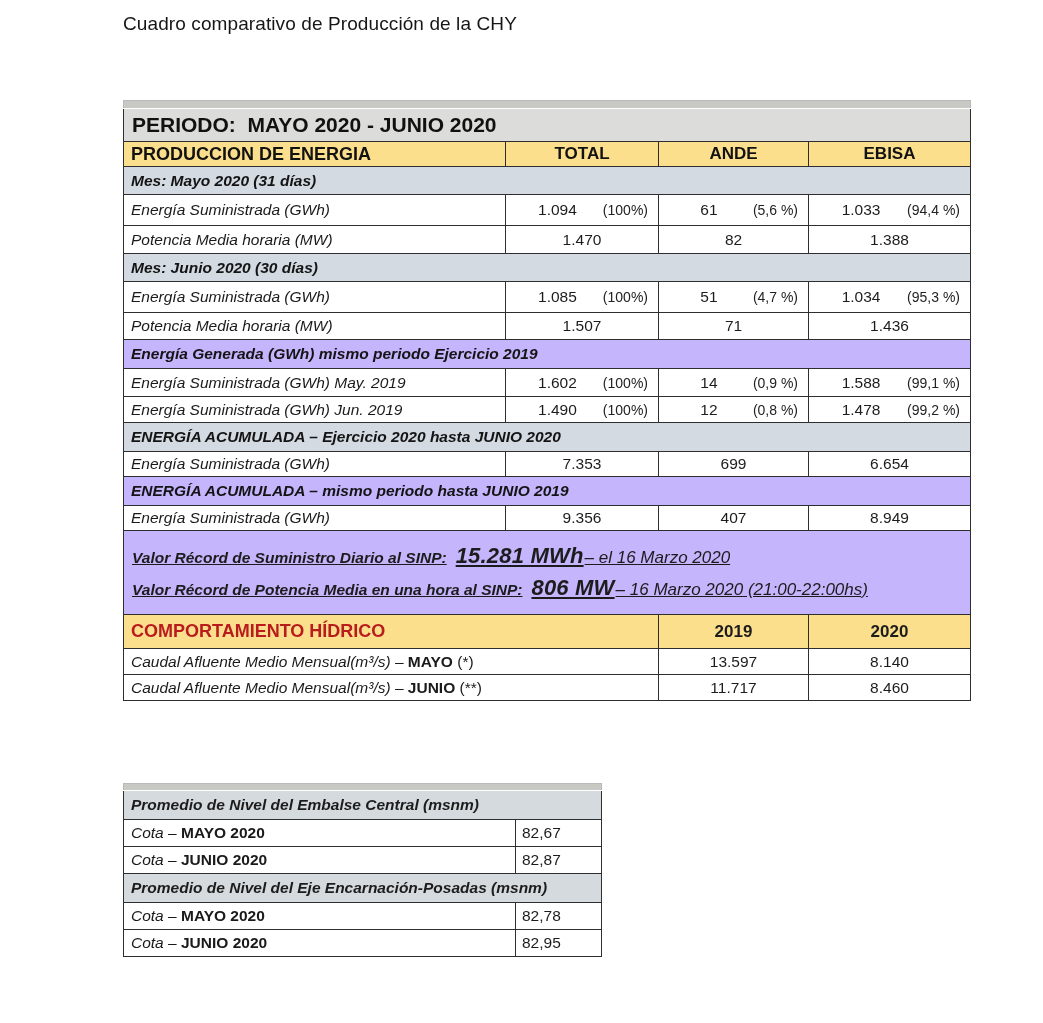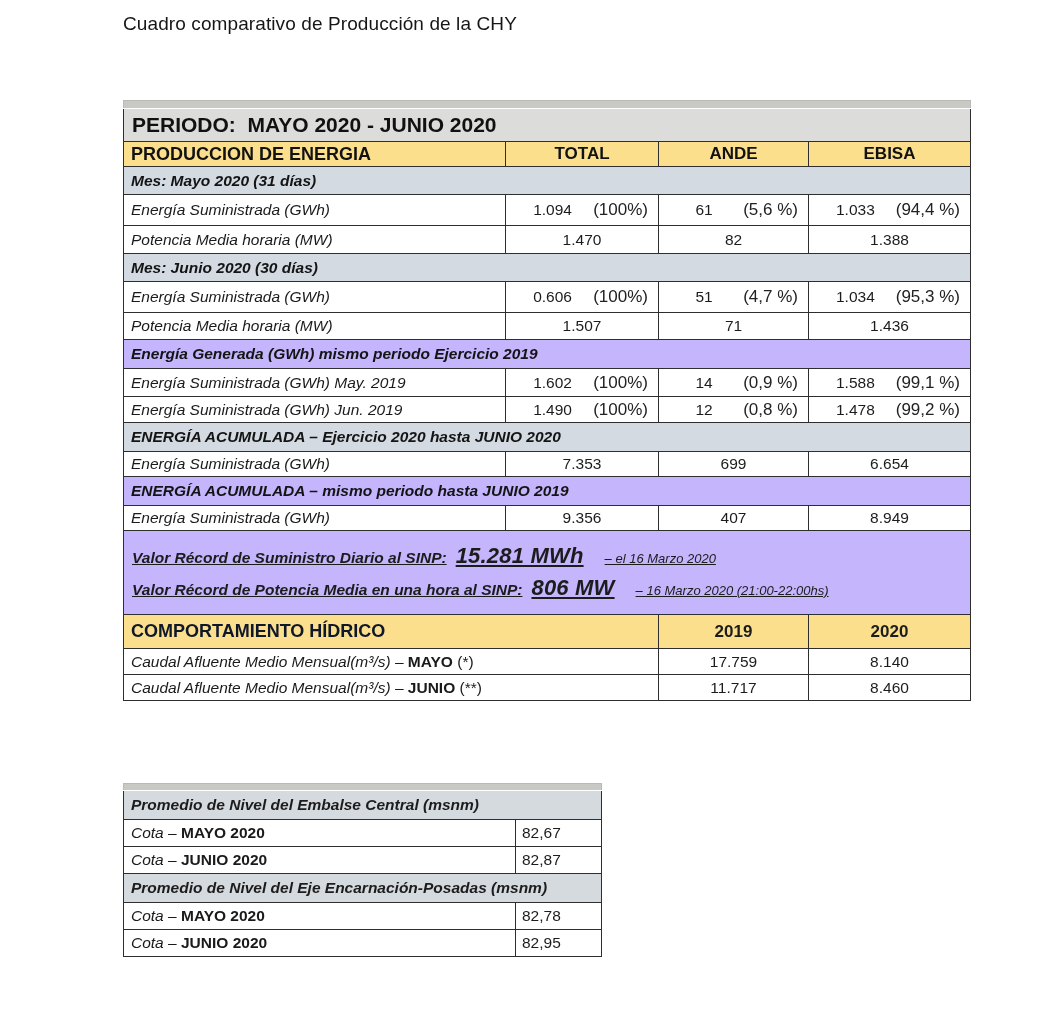--- a/index.html
+++ b/index.html
@@ -48,36 +48,36 @@
 
   tr.sec td { height: 28px; font-weight: 700; font-style: italic; padding-left: 7px; font-size: 15.5px; color: #141414; }
 
   td.lbl { font-style: italic; padding-left: 7px; color: #1a1a1a; }
   td.lbl .b { font-style: normal; font-weight: 700; }
   td.lbl .n { font-style: normal; }
 
   td.val { text-align: center; }
   .pctwrap { display: flex; align-items: center; width: 100%; }
   .pctwrap .num { flex: 1 1 auto; text-align: center; }
-  .pctwrap .pct { flex: 0 0 auto; font-size: 17px; padding-right: 4px; color: #222; }
+  .pctwrap .pct { flex: 0 0 auto; font-size: 14px; padding-right: 4px; color: #222; }
 
   tr.h25 td { height: 25px; }
   tr.h26 td { height: 26px; }
   tr.h27 td { height: 27px; }
   tr.h28 td { height: 28px; }
   tr.h29 td { height: 29px; }
   tr.h31 td { height: 31px; }
 
   td.greenbox { height: 84px; padding: 6px 8px; }
   .recline { display: flex; align-items: baseline; white-space: nowrap; margin: 4px 0 6px 0; }
   .recline .rlabel { font-weight: 700; font-style: italic; font-size: 15.5px; }
   .recline .rvalue { font-weight: 700; font-style: italic; font-size: 22px; margin-left: 9px; letter-spacing: 0.2px; }
-  .recline .rsuffix { font-style: italic; font-size: 13px; margin-left: 21px; }
-
-  td.hidhead { height: 34px; font-size: 18px; font-weight: 700; padding-left: 7px; color: #0f172a; }
+  .recline .rsuffix { font-style: italic; font-size: 17px; margin-left: 1px; }
+
+  td.hidhead { height: 34px; font-size: 18px; font-weight: 700; padding-left: 7px; color: #b91c1c; }
   td.hidyear { height: 34px; font-size: 17px; font-weight: 700; text-align: center; }
 
   
   .t2 { position: absolute; left: 123px; top: 783px; width: 478px; }
   .t2 tr.strip td { border: 1.5px solid #b9b9b5; border-bottom: 1.5px solid #ffffff; height: 7px; }
   .t2 td.subhead { height: 29px; font-weight: 700; font-style: italic; padding-left: 7px; font-size: 15.5px; margin-left: 44px; }
   .t2 td.lbl { height: 27px; }
   .t2 td.val { text-align: left; font-size: 15.5px; }
 </style>
 </head>
@@ -145,21 +145,21 @@
     </tr>
 
     <tr class="sec">
       <td colspan="4" class="bg-blue">Mes: Junio 2020 (30 días)</td>
     </tr>
 
     <tr class="h31">
       <td class="lbl">Energía Suministrada (GWh)</td>
       <td>
         <div class="pctwrap">
-              <span class="num">0.606</span>
+              <span class="num">1.085</span>
               <span class="pct">(100%)</span>
             </div>
       </td>
       <td>
         <div class="pctwrap">
               <span class="num">51</span>
               <span class="pct">(4,7 %)</span>
             </div>
       </td>
       <td>
@@ -267,21 +267,21 @@
       <td class="hidyear bg-yellow">2019</td>
       <td class="hidyear bg-yellow">2020</td>
     </tr>
 
     <tr class="h26">
       <td colspan="2" class="lbl">
         <span>Caudal Afluente Medio Mensual(m³/s) –</span>
         <span class="b">MAYO</span>
         <span class="n">(*)</span>
       </td>
-      <td class="val">17.759</td>
+      <td class="val">13.597</td>
       <td class="val">8.140</td>
     </tr>
 
     <tr class="h26">
       <td colspan="2" class="lbl">
         <span>Caudal Afluente Medio Mensual(m³/s) –</span>
         <span class="b">JUNIO</span>
         <span class="n">(**)</span>
       </td>
       <td class="val">11.717</td>

